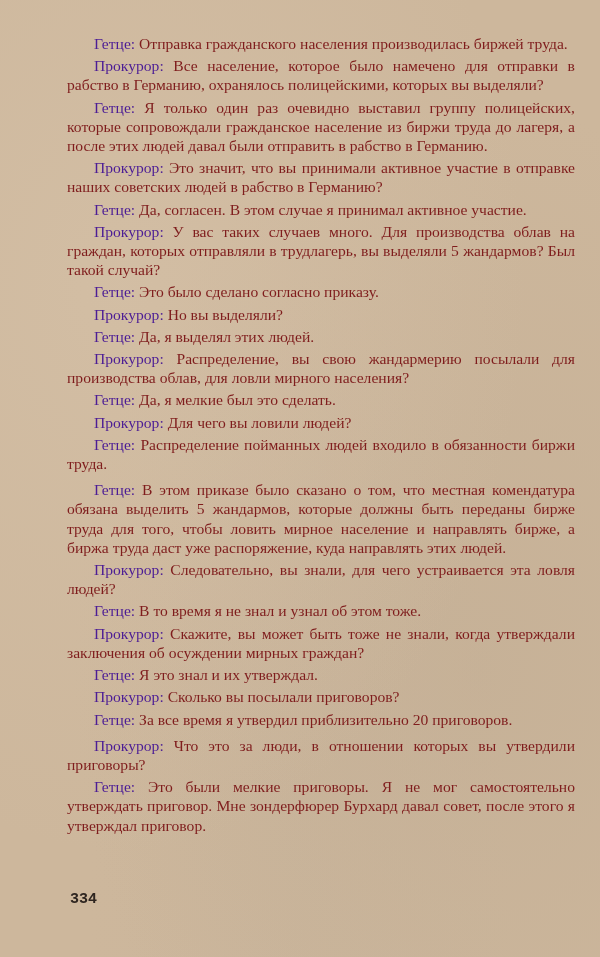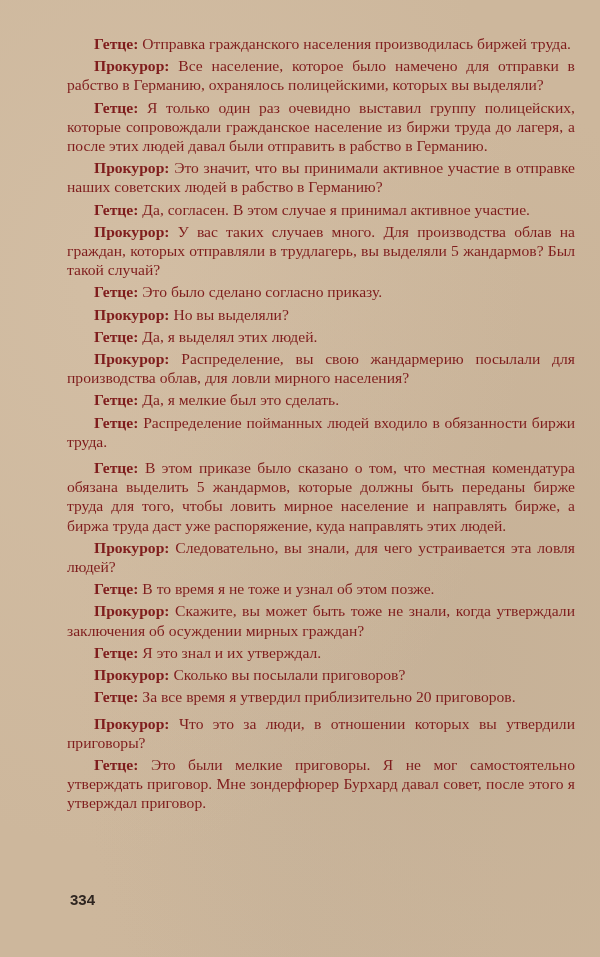--- a/index.html
+++ b/index.html
@@ -30,56 +30,57 @@
   }
   .para {
     margin: 0 0 3px 0;
     text-indent: 27px;
     hyphens: auto;
   }
   .para.gap {
     margin-bottom: 7px;
   }
   .speaker {
-    font-weight: bold;
-    color: #7f1d1d;
+    font-weight: normal;
+    color: #4c1d95;
     margin-top: 40px;
   }
   .speech {
     color: #7f1d1d;
   }
   .page-number {
     position: absolute;
     left: 70px;
     top: 891px;
-    font-family: Liberation Sans, sans-serif;
+    font-family: Liberation Mono, monospace;
     font-weight: bold;
     font-size: 15px;
     color: #2e2520;
   }
 </style>
 </head>
 <body>
 
 <div class="page">
   <p class="para"><span class="speaker">Гетце:</span> <span class="speech">Отправка гражданского населения производилась биржей труда.</span></p>
   <p class="para"><span class="speaker">Прокурор:</span> <span class="speech">Все население, которое было намечено для отправки в рабство в Германию, охранялось полицейскими, которых вы выделяли?</span></p>
   <p class="para"><span class="speaker">Гетце:</span> <span class="speech">Я только один раз очевидно выставил группу полицейских, которые сопровождали гражданское население из биржи труда до лагеря, а после этих людей давал были отправить в рабство в Германию.</span></p>
   <p class="para"><span class="speaker">Прокурор:</span> <span class="speech">Это значит, что вы принимали активное участие в отправке наших советских людей в рабство в Германию?</span></p>
   <p class="para"><span class="speaker">Гетце:</span> <span class="speech">Да, согласен. В этом случае я принимал активное участие.</span></p>
   <p class="para"><span class="speaker">Прокурор:</span> <span class="speech">У вас таких случаев много. Для производства облав на граждан, которых отправляли в трудлагерь, вы выделяли 5 жандармов? Был такой случай?</span></p>
   <p class="para"><span class="speaker">Гетце:</span> <span class="speech">Это было сделано согласно приказу.</span></p>
   <p class="para"><span class="speaker">Прокурор:</span> <span class="speech">Но вы выделяли?</span></p>
   <p class="para"><span class="speaker">Гетце:</span> <span class="speech">Да, я выделял этих людей.</span></p>
   <p class="para"><span class="speaker">Прокурор:</span> <span class="speech">Распределение, вы свою жандармерию посылали для производства облав, для ловли мирного населения?</span></p>
   <p class="para"><span class="speaker">Гетце:</span> <span class="speech">Да, я мелкие был это сделать.</span></p>
+  <p class="para"><span class="speaker">Прокурор:</span> <span class="speech">Для чего вы ловили людей?</span></p>
   <p class="para gap"><span class="speaker">Гетце:</span> <span class="speech">Распределение пойманных людей входило в обязанности биржи труда.</span></p>
   <p class="para"><span class="speaker">Гетце:</span> <span class="speech">В этом приказе было сказано о том, что местная комендатура обязана выделить 5 жандармов, которые должны быть переданы бирже труда для того, чтобы ловить мирное население и направлять бирже, а биржа труда даст уже распоряжение, куда направлять этих людей.</span></p>
   <p class="para"><span class="speaker">Прокурор:</span> <span class="speech">Следовательно, вы знали, для чего устраивается эта ловля людей?</span></p>
-  <p class="para"><span class="speaker">Гетце:</span> <span class="speech">В то время я не тоже и узнал об этом позже.</span></p>
+  <p class="para"><span class="speaker">Гетце:</span> <span class="speech">В то время я не знал и узнал об этом тоже.</span></p>
   <p class="para"><span class="speaker">Прокурор:</span> <span class="speech">Скажите, вы может быть тоже не знали, когда утверждали заключения об осуждении мирных граждан?</span></p>
   <p class="para"><span class="speaker">Гетце:</span> <span class="speech">Я это знал и их утверждал.</span></p>
   <p class="para"><span class="speaker">Прокурор:</span> <span class="speech">Сколько вы посылали приговоров?</span></p>
   <p class="para gap"><span class="speaker">Гетце:</span> <span class="speech">За все время я утвердил приблизительно 20 приговоров.</span></p>
   <p class="para"><span class="speaker">Прокурор:</span> <span class="speech">Что это за люди, в отношении которых вы утвердили приговоры?</span></p>
   <p class="para"><span class="speaker">Гетце:</span> <span class="speech">Это были мелкие приговоры. Я не мог самостоятельно утверждать приговор. Мне зондерфюрер Бурхард давал совет, после этого я утверждал приговор.</span></p>
 </div>
 
 <div class="page-number">334</div>
 

